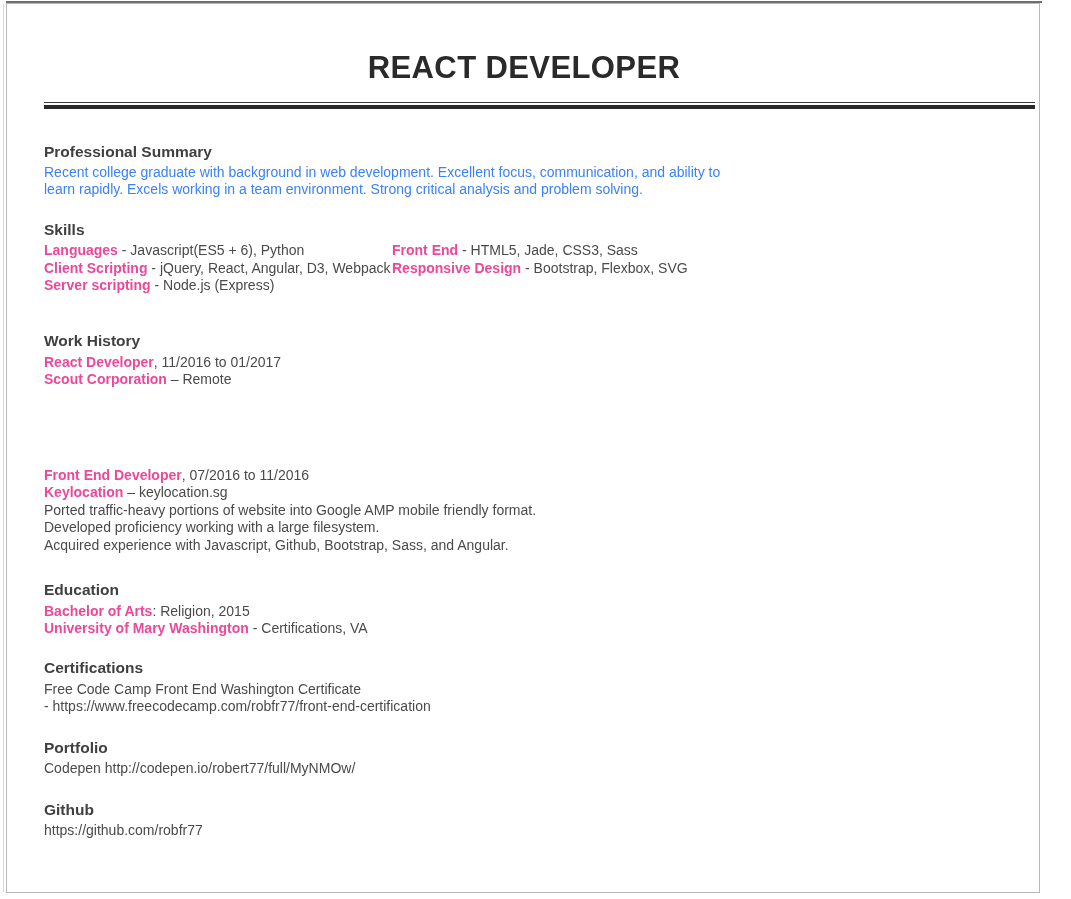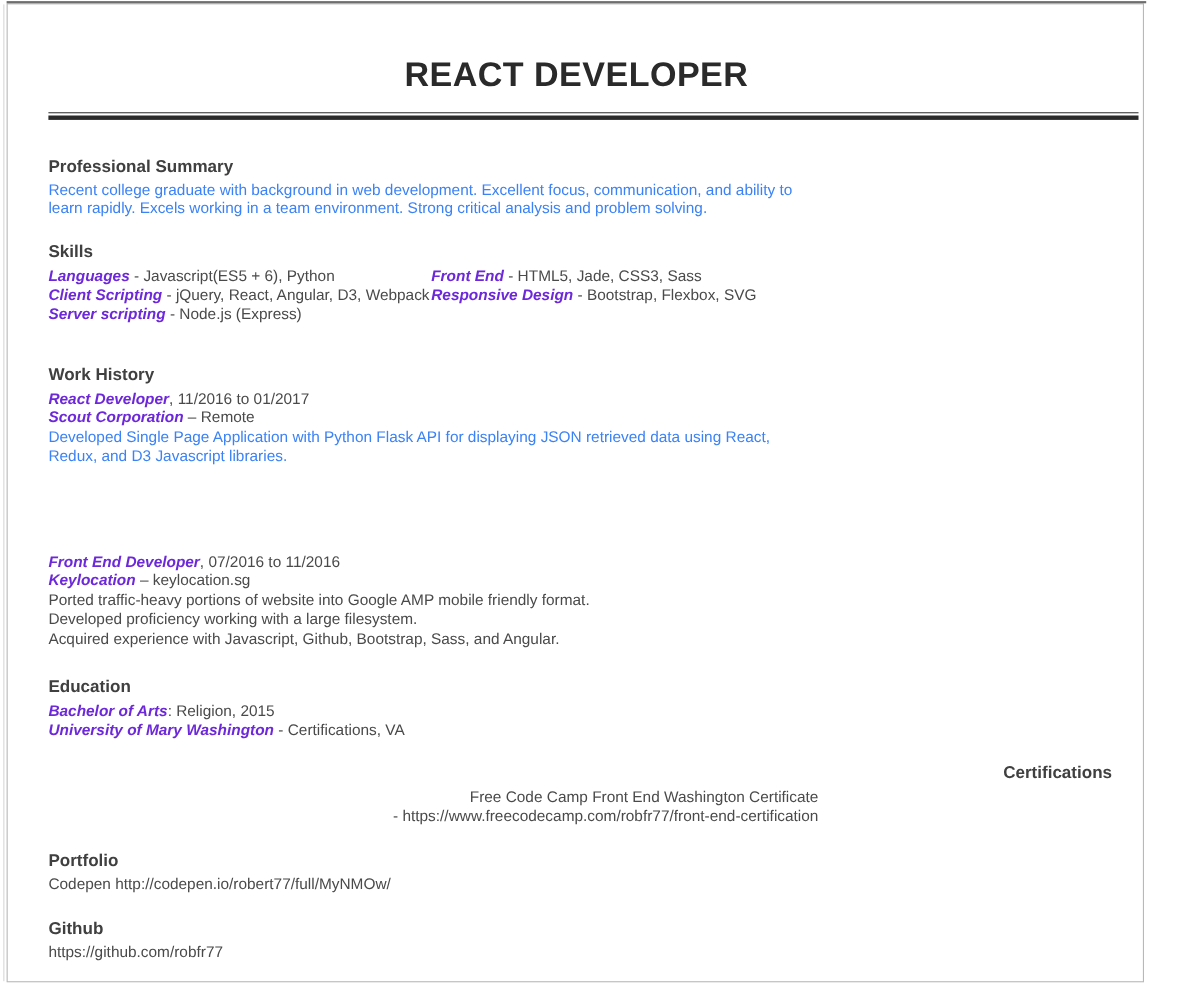--- a/index.html
+++ b/index.html
@@ -98,38 +98,37 @@
   }
 
   .body-text,
   .line {
     font-size: 14px;
     color: #4a4a4a;
     line-height: 17.5px;
     margin: 0;
   }
   .line b, .body-text b {
-    color: #6d28d9;
+    color: #ec4899;
     font-weight: bold;
-    font-style: italic;
   }
   .para {
     font-size: 14px;
     color: #3b82f6;
     line-height: 17.5px;
     margin: 0;
     max-width: 690px;
   }
 
   
   .sec-summary { margin-top: 32px; }
   .sec-skills { margin-top: 21px; }
   .sec-work { margin-top: 21px; }
   .sec-education { margin-top: 26px; }
-  .sec-certs { margin-top: 20px; text-align: right; }
+  .sec-certs { margin-top: 20px; }
   .sec-portfolio { margin-top: 22px; }
   .sec-github { margin-top: 22px; }
 
   
   .skills-cols {
     position: relative;
     min-height: 68px;
   }
   .skills-col-left {
     width: 350px;
@@ -195,21 +194,20 @@
       <section class="section sec-work">
         <h2 class="section-heading">Work History</h2>
 
         <div class="job">
           <p class="line">
             <b>React Developer</b><span>, 11/2016 to 01/2017</span>
           </p>
           <p class="line">
             <b>Scout Corporation</b><span> – Remote</span>
           </p>
-          <p class="para">Developed Single Page Application with Python Flask API for displaying JSON retrieved data using React, Redux, and D3 Javascript libraries.</p>
         </div>
 
         <div class="job-gap"></div>
 
         <div class="job">
           <p class="line">
             <b>Front End Developer</b><span>, 07/2016 to 11/2016</span>
           </p>
           <p class="line">
             <b>Keylocation</b><span> – keylocation.sg</span>

